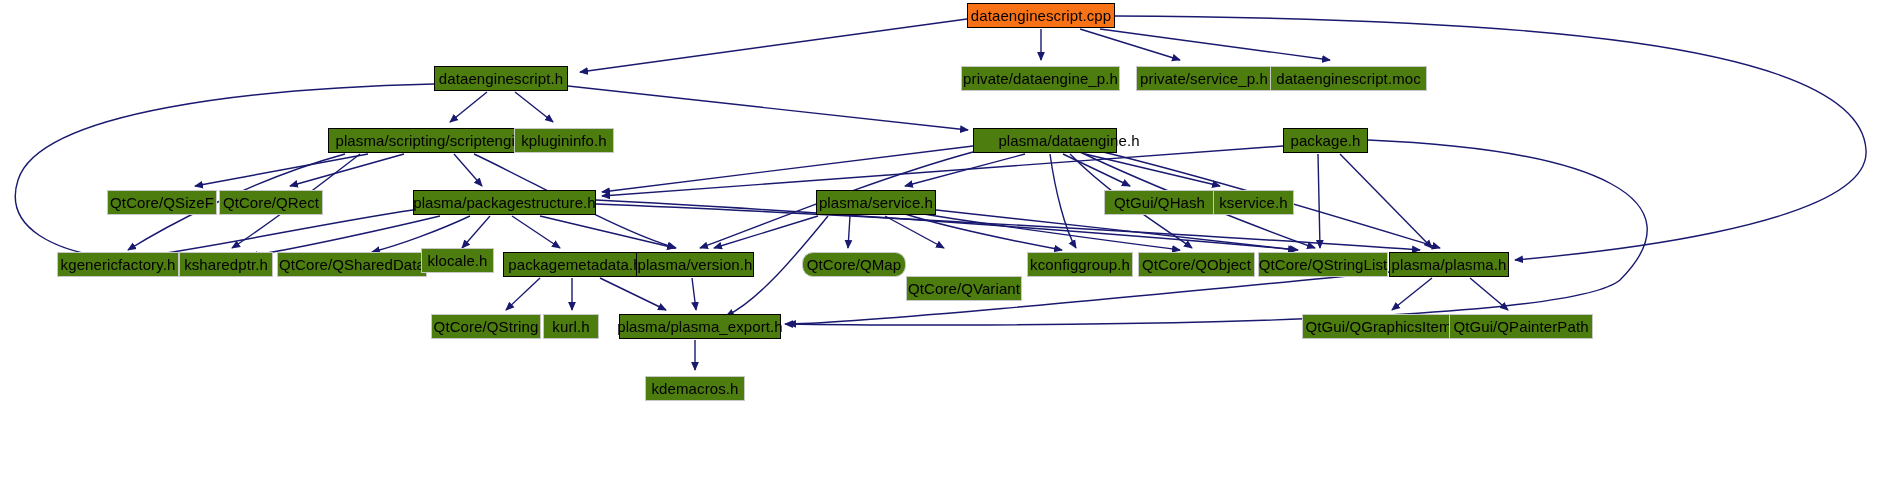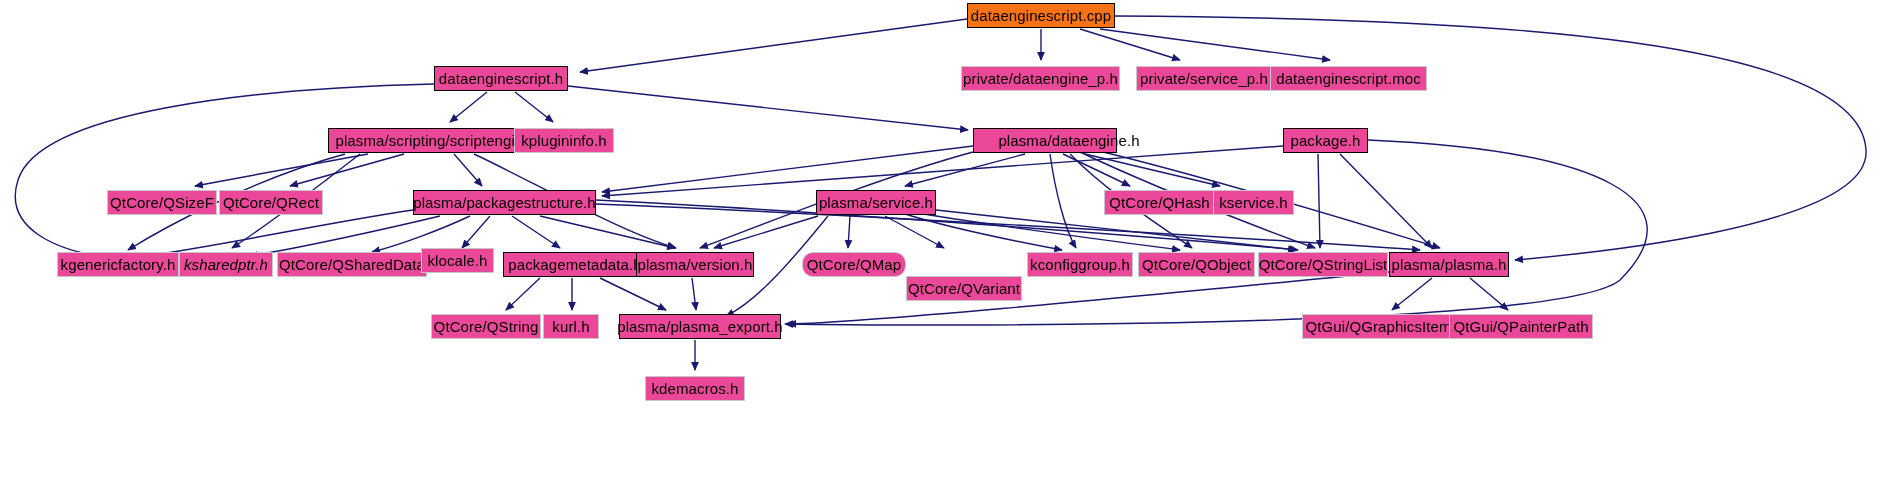--- a/index.html
+++ b/index.html
@@ -29,21 +29,21 @@
     top: 0;
     width: 1883px;
     height: 485px;
   }
   .node {
     position: absolute;
     box-sizing: border-box;
     display: flex;
     align-items: center;
     justify-content: center;
-    background: #ec4899;
+    background: #4d7c0f;
     border: 1px solid #c8c8c8;
     color: #000000;
     font-size: 15px;
     line-height: 1;
     white-space: nowrap;
     letter-spacing: 0.1px;
     height: 25px;
   }
   .node.strong {
     border: 1px solid #000000;
@@ -208,29 +208,29 @@
       <div class="node" style="left: 219px; top: 190px; width: 104px;">
         <span class="node-label">QtCore/QRect</span>
       </div>
       <div class="node strong" style="left: 413px; top: 190px; width: 183px;">
         <span class="node-label">plasma/packagestructure.h</span>
       </div>
       <div class="node strong" style="left: 816px; top: 190px; width: 120px;">
         <span class="node-label">plasma/service.h</span>
       </div>
       <div class="node" style="left: 1104px; top: 190px; width: 111px;">
-        <span class="node-label">QtCore/QHash</span>
+        <span class="node-label">QtGui/QHash</span>
       </div>
       <div class="node" style="left: 1213px; top: 190px; width: 81px;">
         <span class="node-label">kservice.h</span>
       </div>
       <div class="node" style="left: 57px; top: 252px; width: 122px;">
         <span class="node-label">kgenericfactory.h</span>
       </div>
-      <div class="node" style="left: 179px; top: 252px; width: 94px; font-style: italic;">
+      <div class="node" style="left: 179px; top: 252px; width: 94px;">
         <span class="node-label">ksharedptr.h</span>
       </div>
       <div class="node" style="left: 277px; top: 252px; width: 150px;">
         <span class="node-label">QtCore/QSharedData</span>
       </div>
       <div class="node" style="left: 421px; top: 248px; width: 73px;">
         <span class="node-label">klocale.h</span>
       </div>
       <div class="node strong" style="left: 503px; top: 252px; width: 144px;">
         <span class="node-label">packagemetadata.h</span>

